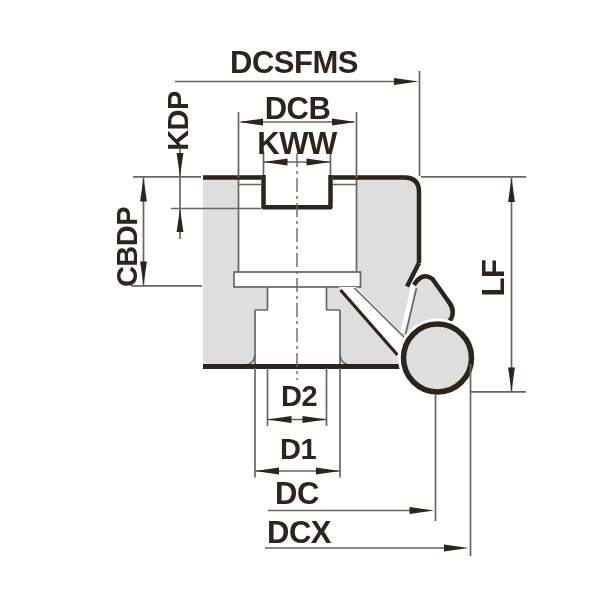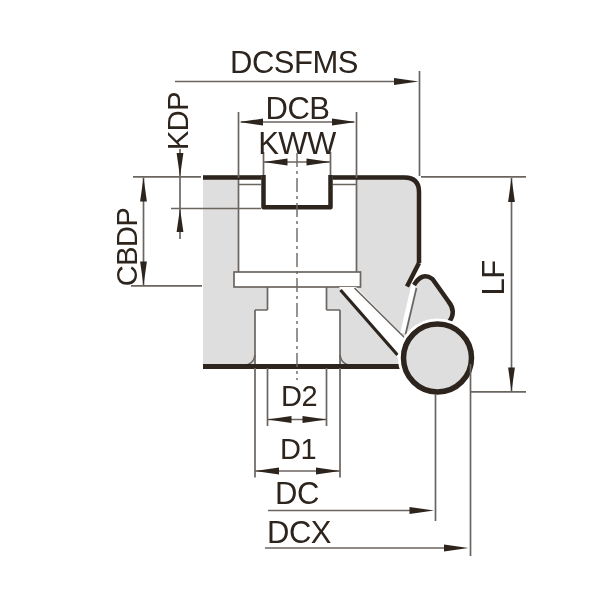--- a/index.html
+++ b/index.html
@@ -1,16 +1,16 @@
 <!DOCTYPE html>
 <html style="--line: #2c241d; --thin: #6b6560; --grey: #dedede;"><head>
 <meta charset="utf-8">
 <style>
   html,body{margin:0;padding:0;background:#fff;}
-  .stage{position:relative;width:600px;height:600px;background:#fff;overflow:hidden;}
+  .stage{position:relative;width:600px;height:600px;background:#fff;overflow:hidden;font-weight:bold;}
   svg{display:block;}
   .lbl{
     font-family:"Liberation Sans","DejaVu Sans",sans-serif;
     font-size:31px;
     letter-spacing:-0.5px;
     fill:var(--line);
   }
   .lbl-sm{font-size:29px;}
   .thick{stroke:var(--line);stroke-width:4.5;fill:none;stroke-linejoin:round;stroke-linecap:butt;}
   .thick5{stroke:var(--line);stroke-width:5;fill:none;}

